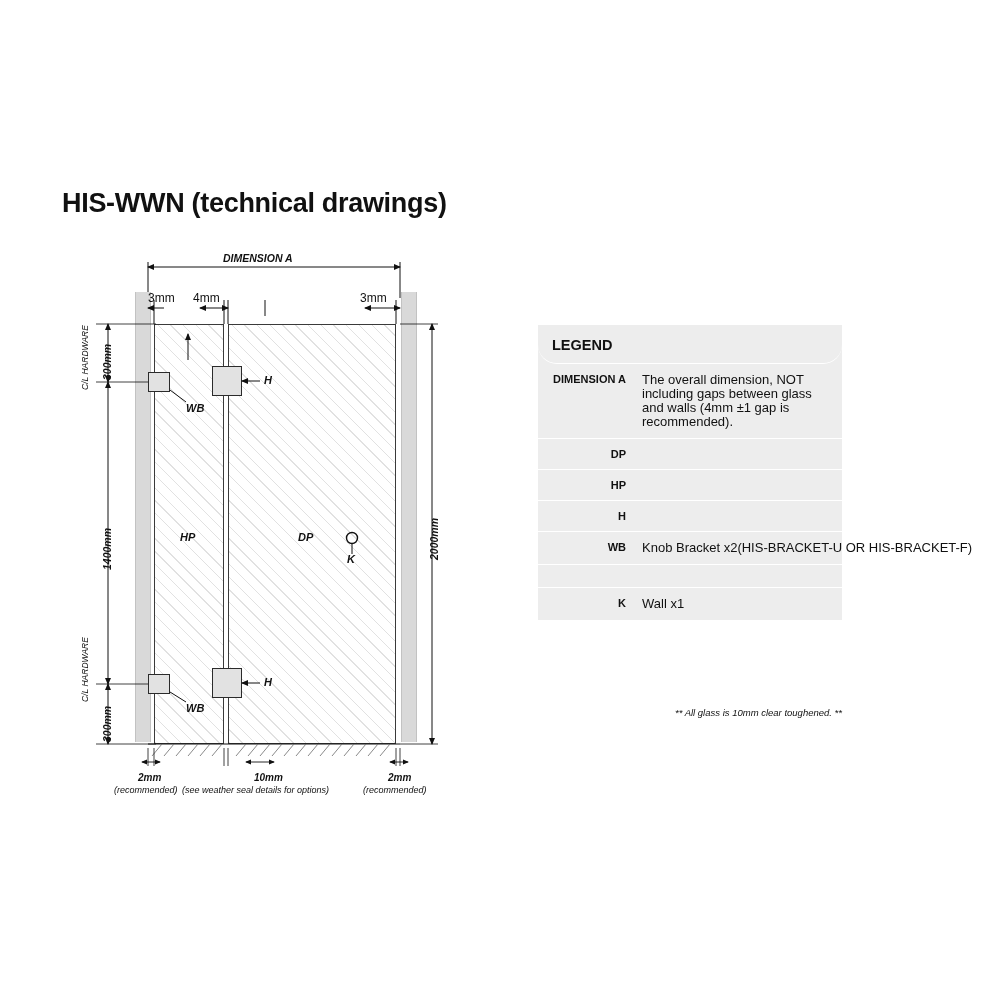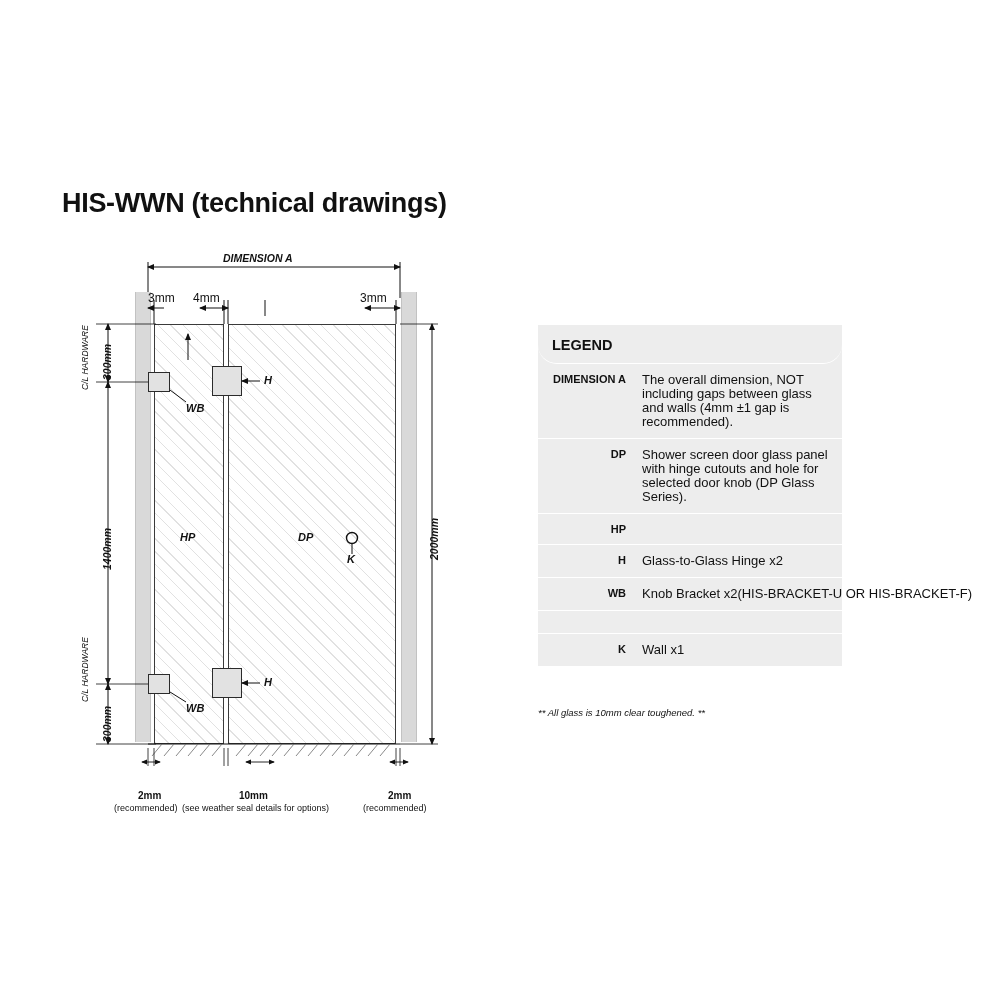--- a/index.html
+++ b/index.html
@@ -66,23 +66,23 @@
   }
   .lbl-plain {
     position: absolute;
     font-size: 12px;
     color: #111;
     white-space: nowrap;
   }
   .lbl-ital {
     position: absolute;
     font-size: 10px;
-    color: #111;
-    white-space: nowrap;
-    margin-top: 18px;
+    font-style: italic;
+    color: #111;
+    white-space: nowrap;
   }
   .lbl-dim {
     position: absolute;
     font-size: 10.5px;
     font-style: italic;
     font-weight: bold;
     color: #111;
     white-space: nowrap;
   }
   .vlbl {
@@ -146,21 +146,21 @@
     font-size: 13px;
     line-height: 14px;
     white-space: nowrap;
   }
   .lg-val.wrap { white-space: normal; }
   #legend-note {
     position: absolute;
     left: 538px;
     top: 707px;
     width: 304px;
-    text-align: left;
+    text-align: right;
     font-size: 9.5px;
     font-style: italic;
     color: #111;
   }
 </style>
 </head>
 <body>
 
 <div id="page-title">HIS-WWN (technical drawings)</div>
 
@@ -279,44 +279,42 @@
 
   <div class="lbl" style="left:126px; top:152px;">WB</div>
   <div class="lbl" style="left:204px; top:124px;">H</div>
   <div class="lbl" style="left:126px; top:452px;">WB</div>
   <div class="lbl" style="left:204px; top:426px;">H</div>
   <div class="lbl" style="left:287px; top:303px;">K</div>
 
   <div class="lbl-ital" style="left:78px; top:522px; font-weight:bold;">2mm</div>
   <div class="lbl-ital" style="left:54px; top:535px; font-size:9px;">(recommended)</div>
 
-  <div class="lbl-ital" style="left:179px; top:522px; font-weight:bold;">10mm</div>
+  <div class="lbl-ital" style="left:194px; top:522px; font-weight:bold;">10mm</div>
   <div class="lbl-ital" style="left:122px; top:535px; font-size:9px; width:170px; white-space:normal; line-height:11px; text-align:left;">(see weather seal details for options)</div>
 
   <div class="lbl-ital" style="left:328px; top:522px; font-weight:bold;">2mm</div>
   <div class="lbl-ital" style="left:303px; top:535px; font-size:9px;">(recommended)</div>
 </div>
 
 <div id="legend">
   <div class="legend-title">LEGEND</div>
 
   <div class="lg-row">
     <div class="lg-key">DIMENSION A</div>
     <div class="lg-val wrap">The overall dimension, NOT including gaps between glass and walls (4mm ±1 gap is recommended).</div>
   </div>
   <div class="lg-row">
     <div class="lg-key">DP</div>
-    <div class="lg-val wrap">Shower screen door glass panel with hinge cutouts and hole for selected door knob (DP Glass Series).</div>
   </div>
   <div class="lg-row">
     <div class="lg-key">HP</div>
   </div>
   <div class="lg-row">
     <div class="lg-key">H</div>
-    <div class="lg-val">Glass-to-Glass Hinge x2</div>
   </div>
   <div class="lg-row">
     <div class="lg-key">WB</div>
     <div class="lg-val">Knob Bracket x2(HIS-BRACKET-U OR HIS-BRACKET-F)</div>
   </div>
   <div class="lg-row" style="height:22px;">
     <div class="lg-key"></div>
     <div class="lg-val"></div>
   </div>
   <div class="lg-row">

